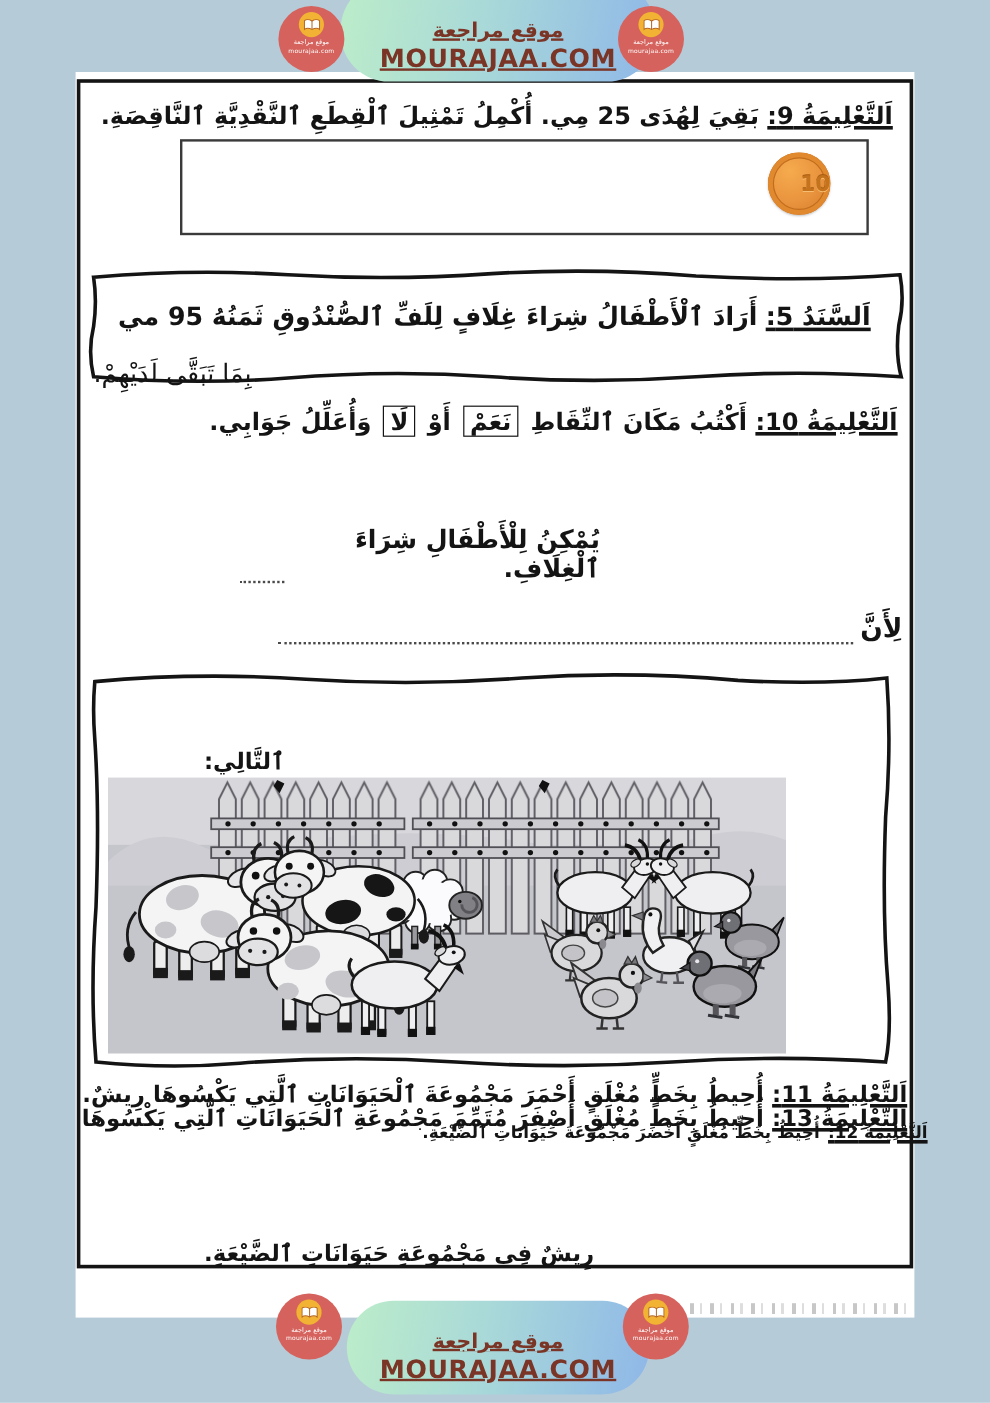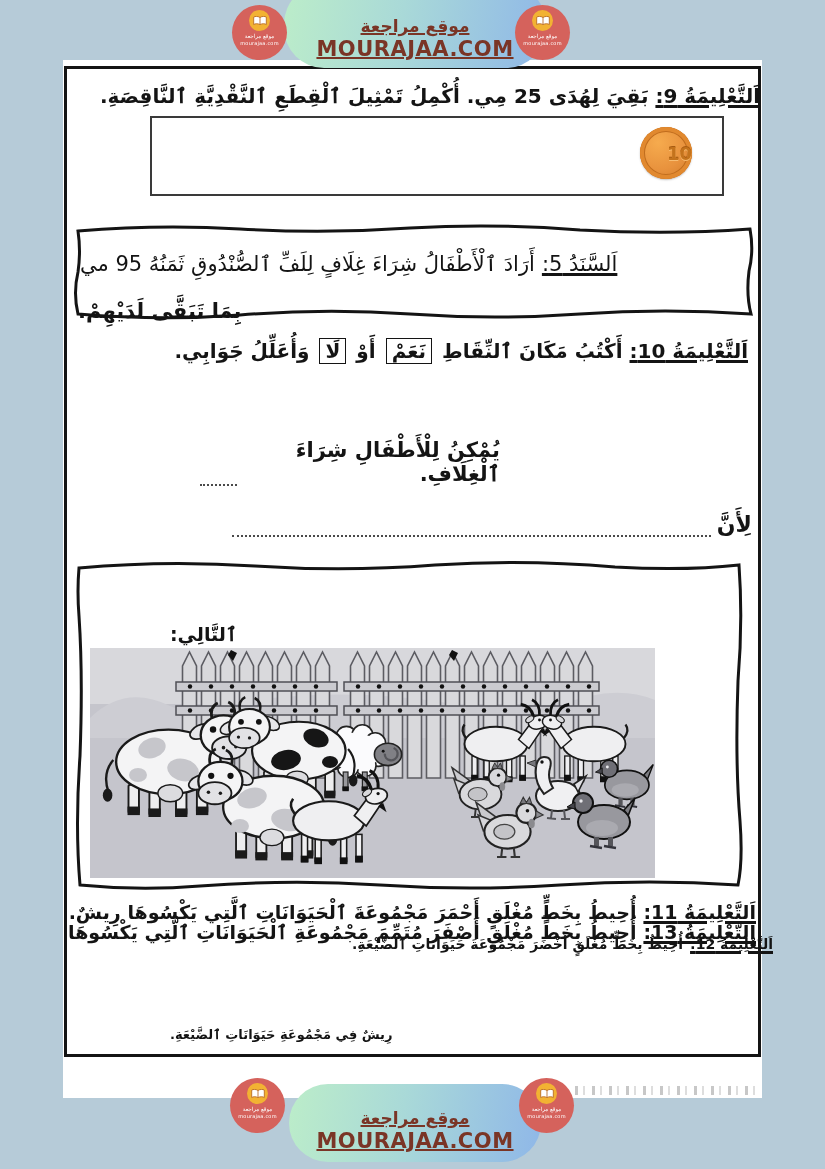--- a/index.html
+++ b/index.html
@@ -31,43 +31,43 @@
   .logo .ycirc{width:21px;height:21px;border-radius:50%;background:#f2b233;margin-top:5px;
     display:flex;align-items:center;justify-content:center;}
   .logo .t1{font-size:5.5px;color:#ffffff;margin-top:3px;line-height:1;}
   .logo .t2{font-size:5px;color:#ffffff;margin-top:1.5px;line-height:1;letter-spacing:.2px;}
   .logo-tl{left:232px;top:5px;} .logo-tr{left:515px;top:5px;}
   .logo-bl{left:230px;top:1078px;} .logo-br{left:519px;top:1078px;}
   
   .rtl{direction:rtl;text-align:right;}
   .inst{font-weight:700;line-height:1.45;margin:0;}
   .lbl{text-decoration:underline;text-decoration-thickness:2.5px;margin-left:7px;}
-  .inst9{left:92px;top:82px;width:668px;font-size:20px;}
+  .inst9{left:76px;top:82px;width:668px;font-size:20px;}
   .inst10{left:80px;top:337px;width:668px;font-size:20px;}
   .inst11{left:68px;top:899px;width:688px;font-size:19px;}
   .inst12{left:85px;top:934px;width:688px;font-size:14px;}
   .inst13a{left:68px;top:919px;width:688px;font-size:19px;}
-  .inst13b{left:170px;top:1014px;font-size:13px;font-weight:700;white-space:nowrap;direction:rtl;}
+  .inst13b{left:170px;top:1014px;font-size:19px;font-weight:700;white-space:nowrap;direction:rtl;}
   .optbox{display:inline-block;border:1.6px solid #141414;padding:0 5px;margin:0 3px;line-height:1.2;}
   
   .coinbox{left:150px;top:116px;width:570px;height:76px;border:2px solid #3a3a3a;background:#fff;}
   .coin{
     left:640px;top:127px;width:52px;height:52px;border-radius:50%;
     background:radial-gradient(circle at 35% 30%,#f6ab4e 0%,#e8923d 55%,#cf7827 100%);
     box-shadow:inset 0 0 0 4px #e1892f, inset 0 0 0 5px #c06d1e, 0 1px 2px rgba(0,0,0,.25);
     display:flex;align-items:center;justify-content:flex-end;
   }
   .coin span{font-size:18px;font-weight:700;color:#c4731c;text-shadow:0 1px 0 #f7bd72,0 -1px 0 #a85c12;}
   
   .sanad{background:transparent;}
   .sanad5{left:70px;top:221px;width:688px;height:102px;}
   .sanad6{left:70px;top:556px;width:678px;height:338px;}
   .wavy{position:absolute;left:0;top:0;width:100%;height:100%;}
-  .sanad .line1{position:absolute;right:14px;left:10px;top:10px;font-size:21px;font-weight:400;direction:rtl;text-align:left;}
-  .sanad5 .line2{position:absolute;left:8px;top:54px;font-size:21px;font-weight:700;direction:rtl;margin-top:24px;}
+  .sanad .line1{position:absolute;right:14px;left:10px;top:10px;font-size:21px;font-weight:700;direction:rtl;text-align:center;}
+  .sanad5 .line2{position:absolute;left:8px;top:54px;font-size:21px;font-weight:400;direction:rtl;margin-top:24px;}
   .sanad6 .line2{position:absolute;left:100px;top:48px;font-size:19px;font-weight:700;direction:rtl;}
   .farm{position:absolute;left:20px;top:92px;width:565px;height:230px;}
   
   .ansrow{display:flex;direction:rtl;align-items:flex-end;font-weight:700;justify-content:flex-end;}
   .ans1{left:200px;top:438px;width:300px;font-size:21px;}
   .ans2{left:228px;top:512px;width:524px;font-size:22px;}
   .dots{border-bottom:2.5px dotted #4a4a4a;height:1.05em;}
   .dots.short{width:42px;}
   .dots.fill{flex:1 1 auto;margin-left:4px;}
   .ansrow .txt{margin-left:6px;}

